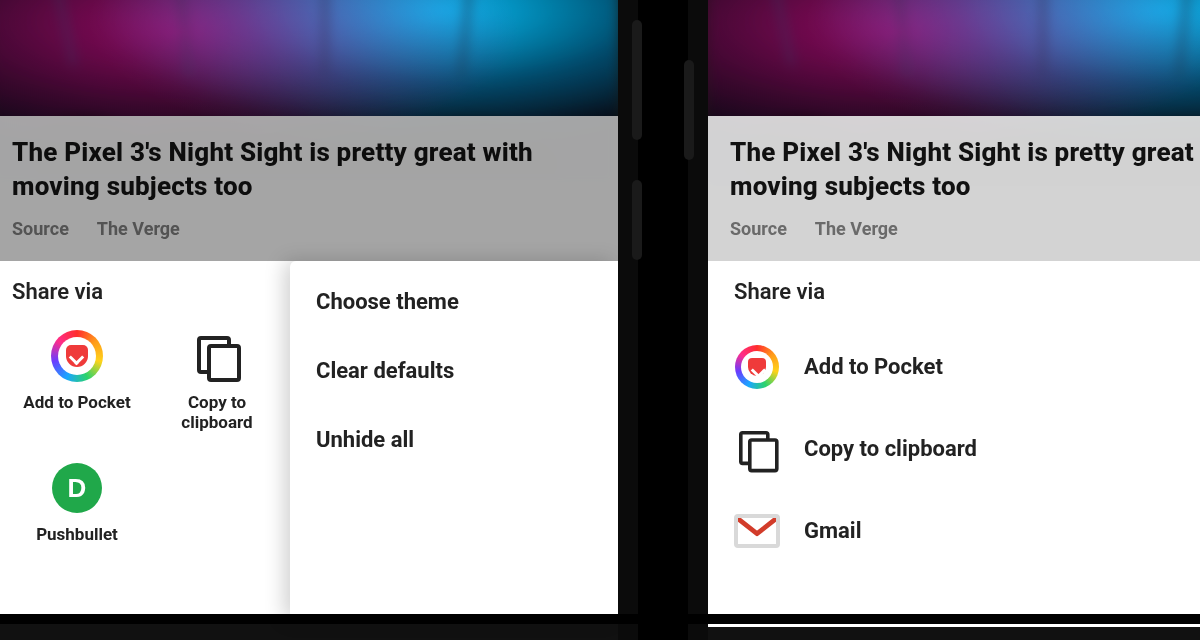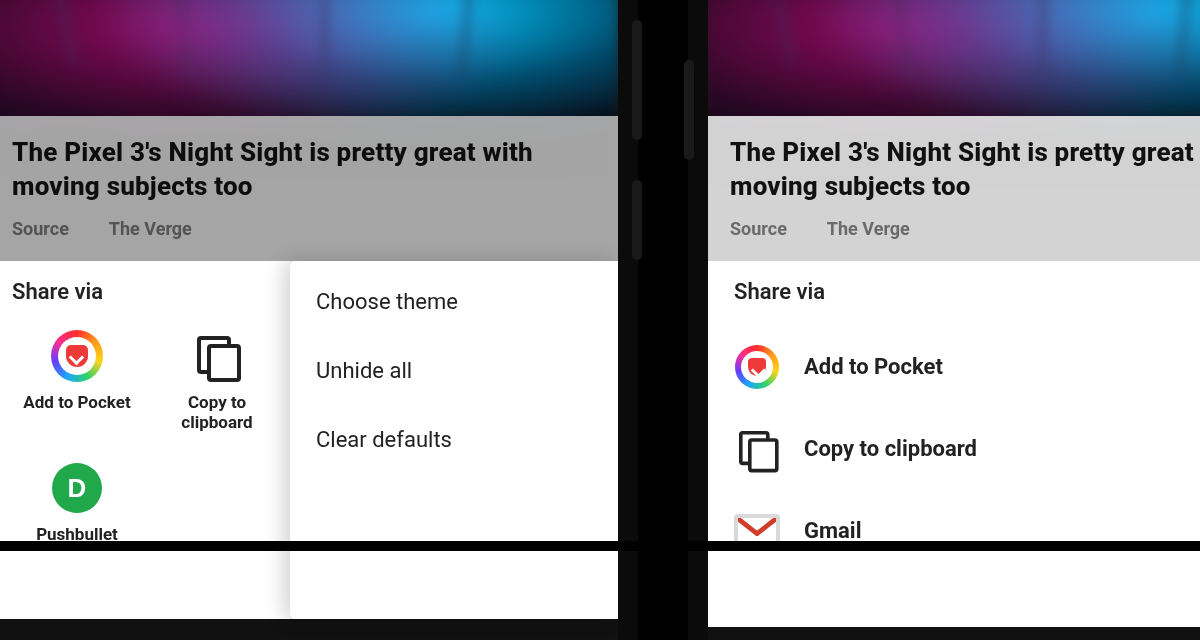--- a/index.html
+++ b/index.html
@@ -8,21 +8,21 @@
     width: 1200px;
     height: 640px;
     background: #000;
     font-family: -apple-system, BlinkMacSystemFont, "Segoe UI", Roboto, Helvetica, Arial, sans-serif;
     overflow: hidden;
   }
 
   .stage {
     position: relative;
     width: 1200px;
-    height: 541px;
+    height: 614px;
     background: #000;
   }
 
   
   .phone {
     position: absolute;
     top: -60px;
     height: 760px;
     border-radius: 56px;
     background: #0b0b0b;
@@ -69,21 +69,21 @@
   .card.dimmed { filter: brightness(.78); }
   .card h2 {
     margin: 0 0 14px 0;
     font-size: 26px;
     line-height: 1.3;
     font-weight: 800;
     color: #111;
     letter-spacing: .2px;
   }
   .card .meta {
-    display: flex; gap: 40px;
+    display: flex; gap: 28px;
     font-size: 18px; font-weight: 700; color: #6a6a6a;
   }
 
   
   .share {
     position: relative;
     background: #fff;
     padding: 18px 22px 10px;
     height: 330px;
   }
@@ -113,21 +113,21 @@
     right: 0;
     bottom: 0;
     background:#fff;
     box-shadow: -6px 0 20px rgba(0,0,0,.18);
     border-top-left-radius: 6px;
     border-bottom-left-radius: 6px;
     padding: 6px 0;
   }
   .menu-panel .mi {
     font-size: 22px;
-    font-weight: 400;
+    font-weight: 700;
     color:#222;
     padding: 22px 26px;
   }
 
   
   .share-list {
     background:#fff;
     padding: 18px 26px 8px;
     height: 340px;
   }
@@ -267,22 +267,22 @@
                 <span class="icon pushbullet">
                   <span>D</span>
                 </span>
               </div>
             <div class="label">Pushbullet</div>
           </div>
         </div>
 
         <div class="menu-panel">
           <div class="mi">Choose theme</div>
+          <div class="mi">Clear defaults</div>
           <div class="mi">Unhide all</div>
-          <div class="mi">Clear defaults</div>
         </div>
       </div>
     </div>
   </div>
 
   <div class="phone" style="left:692px; width:660px;">
     <div class="btn-side btn-left-top"></div>
     <div class="screen">
 
       <div class="hero">

